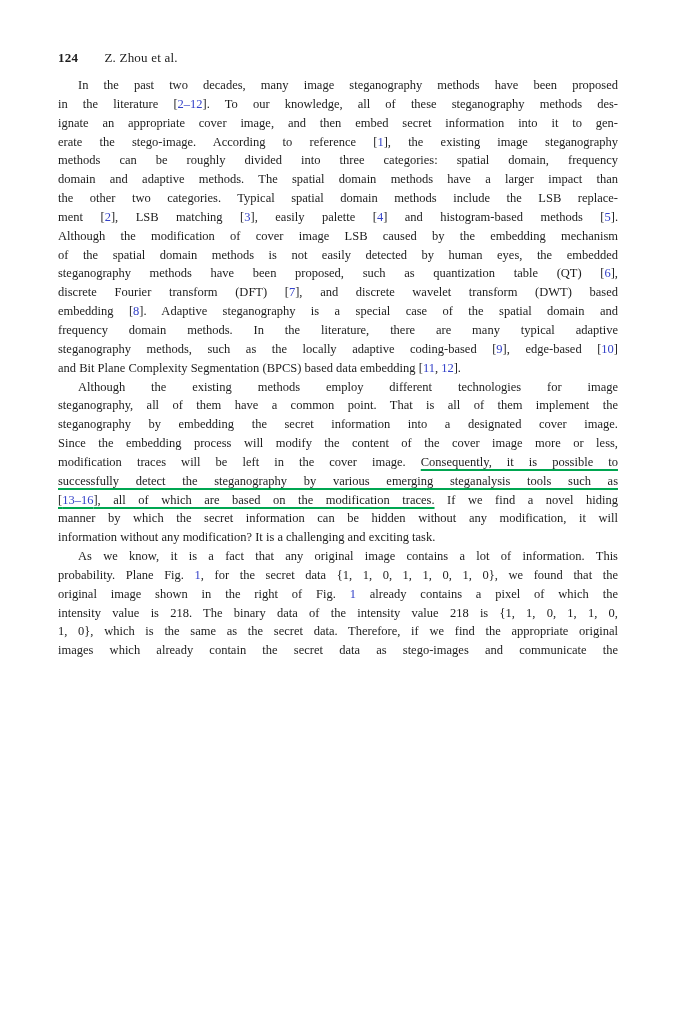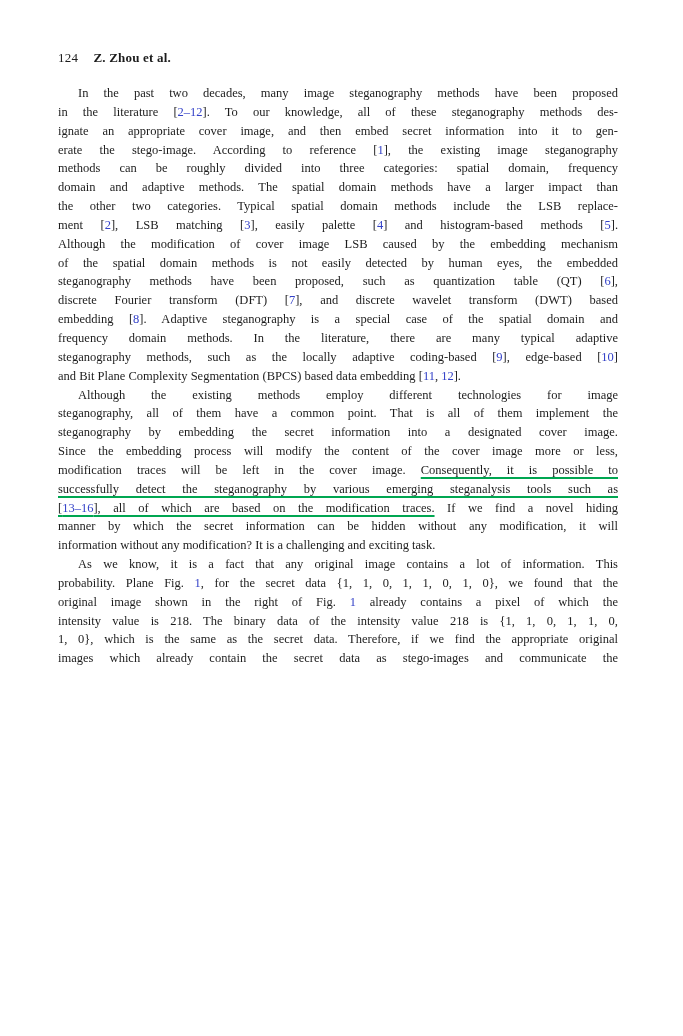--- a/index.html
+++ b/index.html
@@ -8,24 +8,24 @@
     width:683px;height:1036px;
     background:#ffffff;
     font-family:"Liberation Serif", serif;
     color:#1c1c1c;
     overflow:hidden;
   }
   .header{
     position:absolute;left:58px;top:50px;width:560px;
     font-size:13px;letter-spacing:.2px;
   }
-  .header .pnum{display:inline-block;min-width:30px;}
-  .header .rhead{display:inline-block;margin-left:2px;font-weight:bold;}
+  .header .pnum{display:inline-block;min-width:30px;font-weight:bold;}
+  .header .rhead{display:inline-block;margin-left:13px;}
   .article-body{
-    position:absolute;left:58px;top:84px;width:560px;
+    position:absolute;left:58px;top:76px;width:560px;
     font-size:12.5px;line-height:18.85px;
   }
   .line{text-align:justify;text-align-last:justify;white-space:normal;}
   .line.endline{text-align-last:auto;}
   .line.indent{text-indent:20px;}
   .cite{color:var(--cite,#3341c8);}
   .hl{
     text-decoration-line:underline;
     text-decoration-color:var(--green,#00a651);
     text-decoration-thickness:1.6px;

